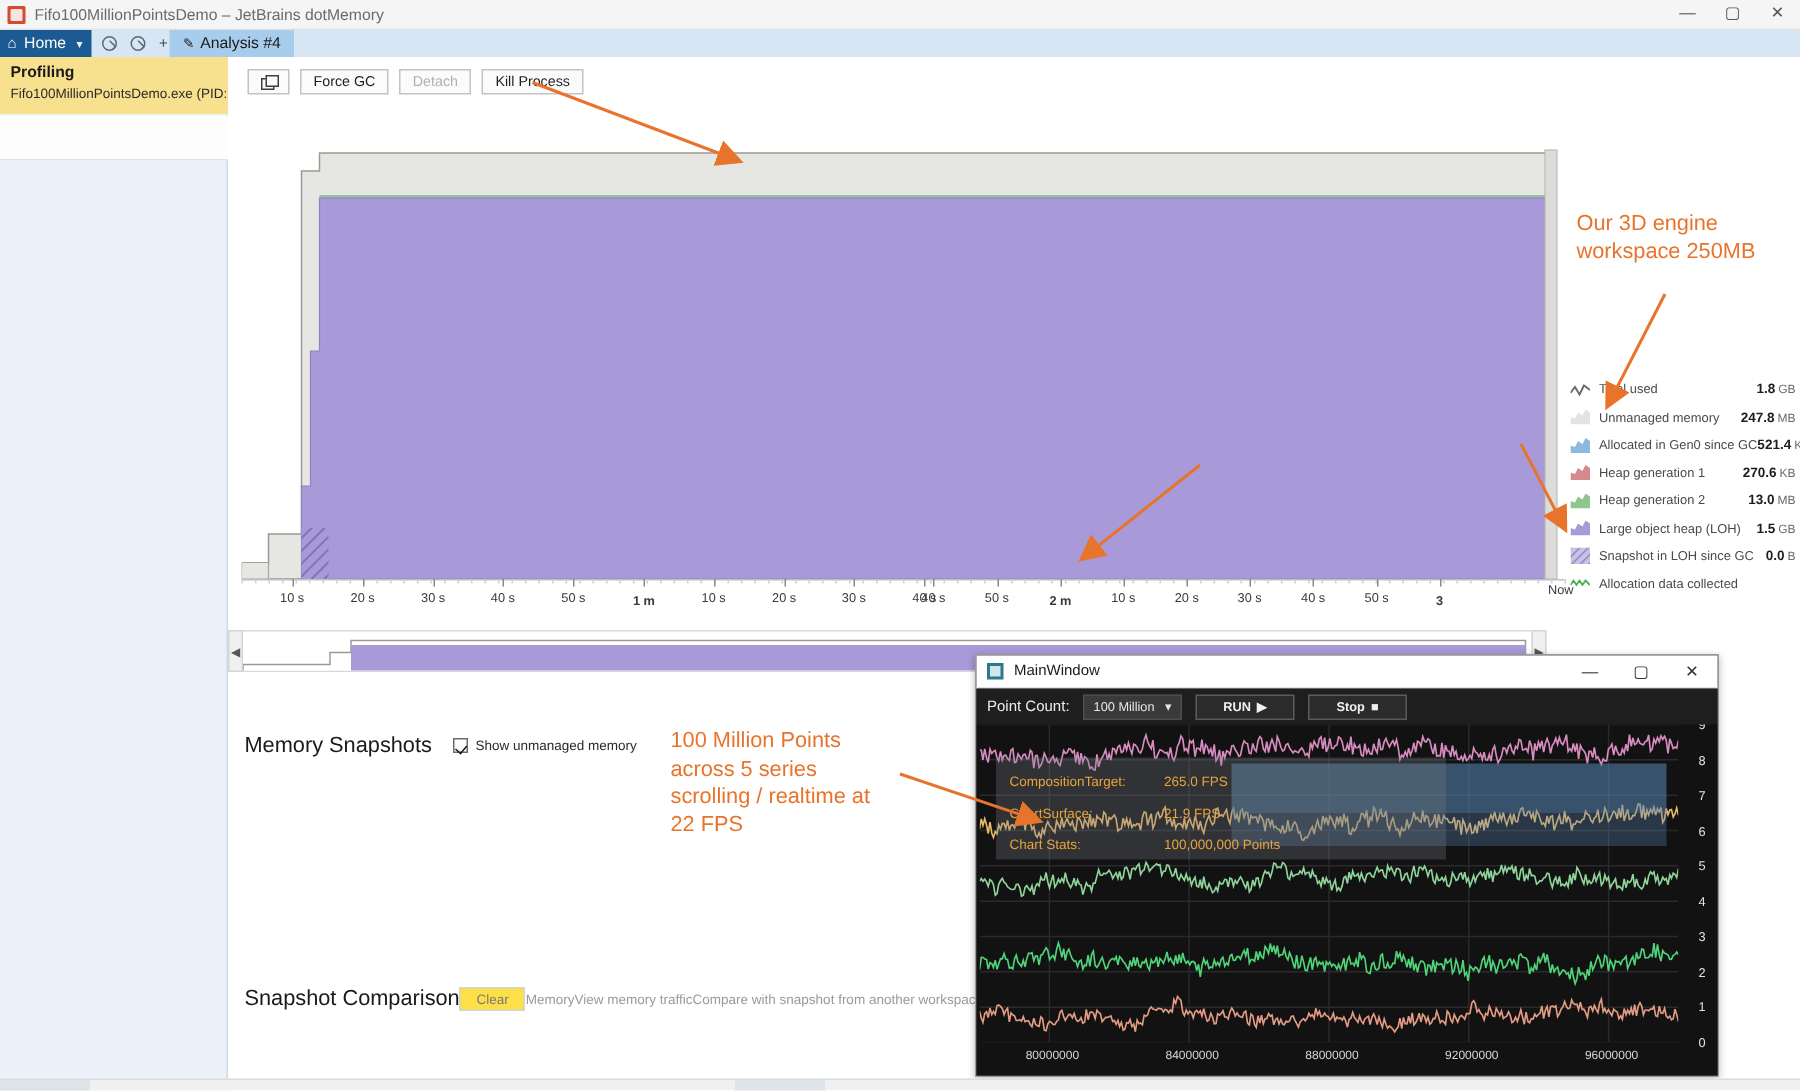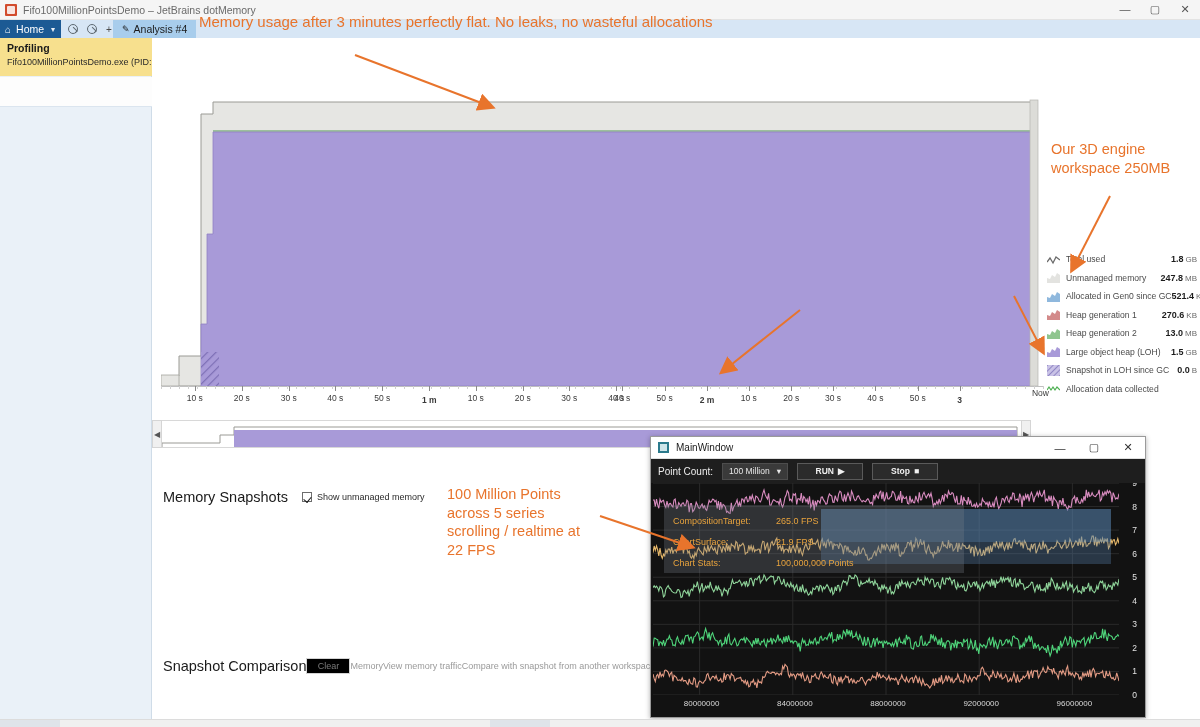--- a/index.html
+++ b/index.html
@@ -180,21 +180,21 @@
     position:relative; flex:none;
   }
   .chkbox::after{
     content:""; position:absolute; left:2px; top:1.5px; width:3.5px;height:6px;
     border-right:1.4px solid #1a1a1a; border-bottom:1.4px solid #1a1a1a;
     transform:rotate(40deg);
   }
   .cmp-head { position:absolute; left:11px; top:210px; display:flex; align-items:center; }
   .link { font-size:9px; color:#9a9a9a; cursor:pointer; white-space:nowrap; }
   .btn-clear {
-    width:44px;height:16px;border:1px solid #d4d4d4;background:#000000;
+    width:44px;height:16px;border:1px solid #d4d4d4;background:#fde047;
     font-size:9px;color:#7a7a7a; display:flex;align-items:center;justify-content:center;
     cursor:pointer;
   }
 
   
   .mainwin {
     position:absolute; left:650px; top:436px; width:496px; height:282px;
     background:#1e1e1e; border:1px solid #9a9a9a;
     box-shadow:0 1px 5px rgba(0,0,0,.3);
   }
@@ -300,20 +300,28 @@
 
   <div class="sidebar">
     <div class="profiling-card">
       <div class="pc-title">Profiling</div>
       <div class="pc-sub">Fifo100MillionPointsDemo.exe (PID: 39844)</div>
     </div>
     <div class="sb-box"></div>
   </div>
 
   <div class="toolbar">
+    <div class="tb-left">
+      <div class="win-ico-btn">
+          <span class="win-glyph"></span>
+        </div>
+      <div class="btn">Force GC</div>
+      <div class="btn disabled">Detach</div>
+      <div class="btn">Kill Process</div>
+    </div>
   </div>
 
   <div class="chartwrap">
 
     <div class="graph">
       <svg width="882" height="302" viewBox="0 0 882 302">
 
         <path d="M0,292 L18,292 L18,272 L40,272 L40,30 L52,30 L52,18 L878,18 L878,302 L0,302 Z" fill="#e6e6e3" stroke="#9a9a95" stroke-width="1"></path>
 
         <path d="M52,46 L878,46 L878,50 L52,50 Z" fill="#9cbf9c"></path>
@@ -652,21 +660,20 @@
           <div class="mw-ylbl" style="top: 117.778px;">4</div>
           <div class="mw-ylbl" style="top: 94.2222px;">5</div>
           <div class="mw-ylbl" style="top: 70.6667px;">6</div>
           <div class="mw-ylbl" style="top: 47.1111px;">7</div>
           <div class="mw-ylbl" style="top: 23.5556px;">8</div>
           <div class="mw-ylbl" style="top: 0px;">9</div>
         </div>
     </div>
   </div>
 
-  <div class="anno" style="left:199px; top:12px; font-size:15px;">Memory usage after 3 minutes perfectly flat. No leaks, no wasteful allocations</div>
 
   <div class="anno" style="left:1051px; top:140px;">Our 3D engine
 workspace 250MB</div>
 
 
   <div class="anno" style="left:447px; top:485px;">100 Million Points
 across 5 series
 scrolling / realtime at
 22 FPS</div>
 

